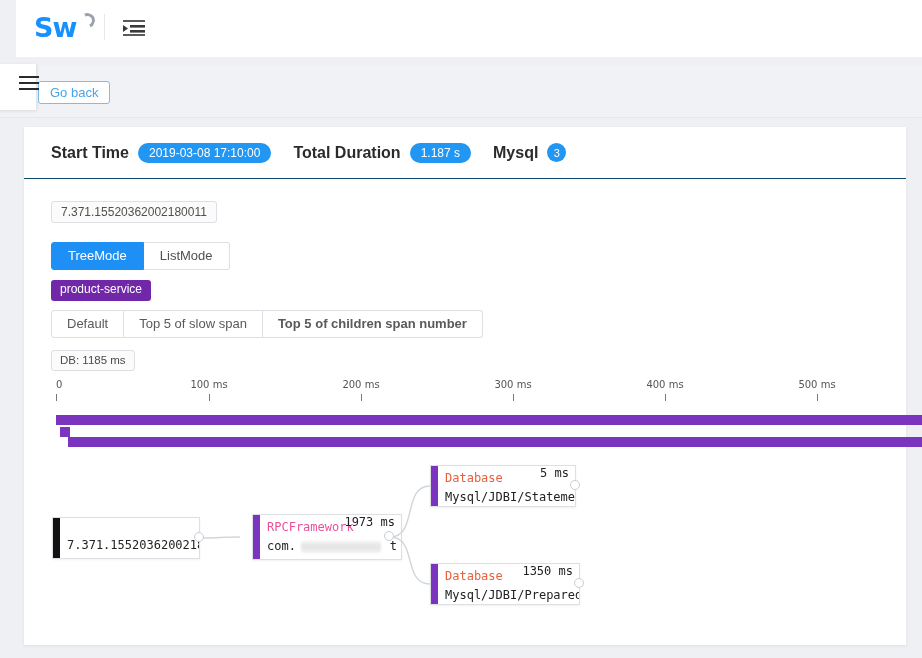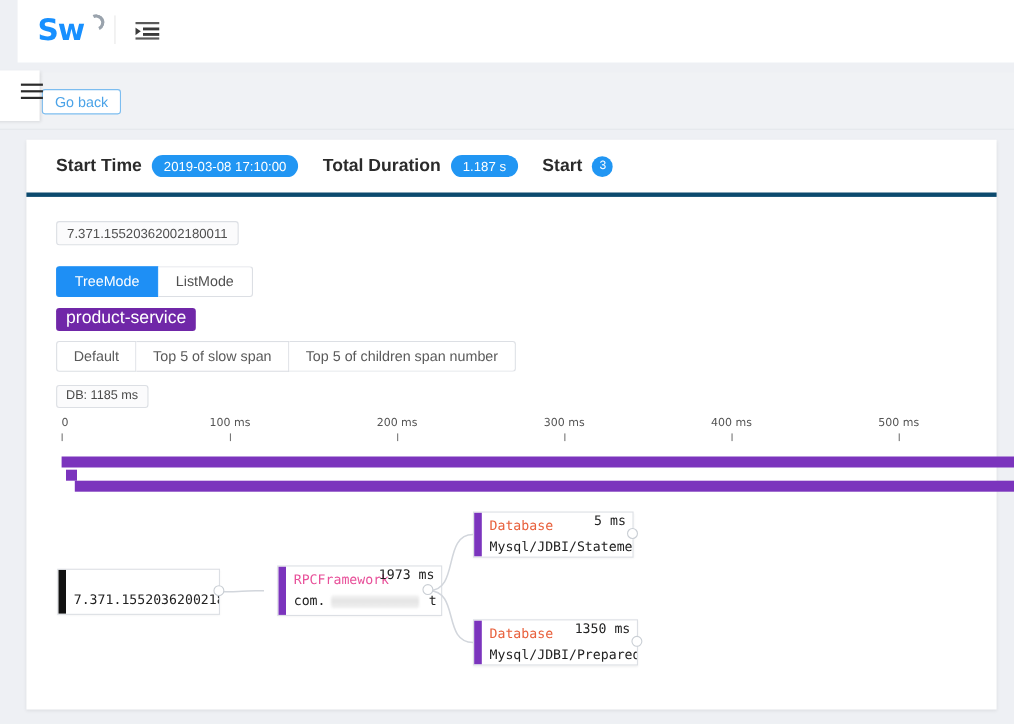--- a/index.html
+++ b/index.html
@@ -90,21 +90,21 @@
   
   #card {
     position: absolute; left: 24px; top: 127px;
     width: 882px; height: 518px;
     background: #ffffff;
     box-shadow: 0 1px 3px rgba(0,0,0,.07);
   }
   #card-header {
     position: absolute; left: 0; top: 0;
     width: 882px; height: 52px;
-    border-bottom: 4px solid #0c4a6e;
+    border-bottom: 1px solid #0c4a6e;
     display: flex; align-items: center;
     padding-left: 27px;
   }
   .hdr-label {
     font-size: 16px; font-weight: 700; color: #2b2b2b;
     margin-right: 9px;
   }
   .pill {
     background: #2196f3; color: #ffffff;
     border-radius: 11px;
@@ -148,42 +148,42 @@
   .mode-btn:last-child { border-radius: 0 3px 3px 0; border-left: none; }
   .mode-btn.active {
     background: #1e8ff5; border-color: #1e8ff5; color: #ffffff;
   }
 
   
   #service-tag {
     position: absolute; left: 51px; top: 280px;
     height: 21px; line-height: 19px;
     padding: 0 9px;
-    font-size: 16px; color: #ffffff;
+    font-size: 12px; color: #ffffff;
     background: #7027a8;
     border-radius: 3px;
     white-space: nowrap;
   }
 
   
   #filter-group {
     position: absolute; left: 51px; top: 310px;
     display: flex;
     align-items: center;
   }
   .filter-btn {
     height: 28px; line-height: 26px;
     padding: 0 15px;
     font-size: 13px;
     border: 1px solid #dcdfe4;
     background: #ffffff; color: #5a5a5a;
     border-left: none;
   }
   .filter-btn:first-child { border-left: 1px solid #dcdfe4; border-radius: 3px 0 0 3px; }
-  .filter-btn:last-child { border-radius: 0 3px 3px 0; }
+  .filter-btn:last-child { border-radius: 0 3px 3px 0; font-weight: bold; }
 
   
   #stats-group {
     position: absolute; left: 51px; top: 350px;
     display: flex; gap: 8px;
   }
   .stat-chip {
     height: 21px; line-height: 19px;
     padding: 0 8px;
     font-size: 11.5px; color: #4a4a4a;
@@ -299,21 +299,21 @@
     <i></i>
 </div>
 
 <div id="card">
 
   <div id="card-header">
     <span class="hdr-label">Start Time</span>
     <span class="pill">2019-03-08 17:10:00</span>
     <span class="hdr-label">Total Duration</span>
     <span class="pill">1.187 s</span>
-    <span class="hdr-label">Start</span>
+    <span class="hdr-label">Mysql</span>
     <span class="pill count">3</span>
   </div>
 
   <div id="axis">
       <div class="tick-label zero" style="left: 32px;">0</div>
       <div class="tick-mark" style="left: 32px;"></div>
       <div class="tick-label" style="left: 185px;">100 ms</div>
       <div class="tick-mark" style="left: 185px;"></div>
       <div class="tick-label" style="left: 337px;">200 ms</div>
       <div class="tick-mark" style="left: 337px;"></div>

